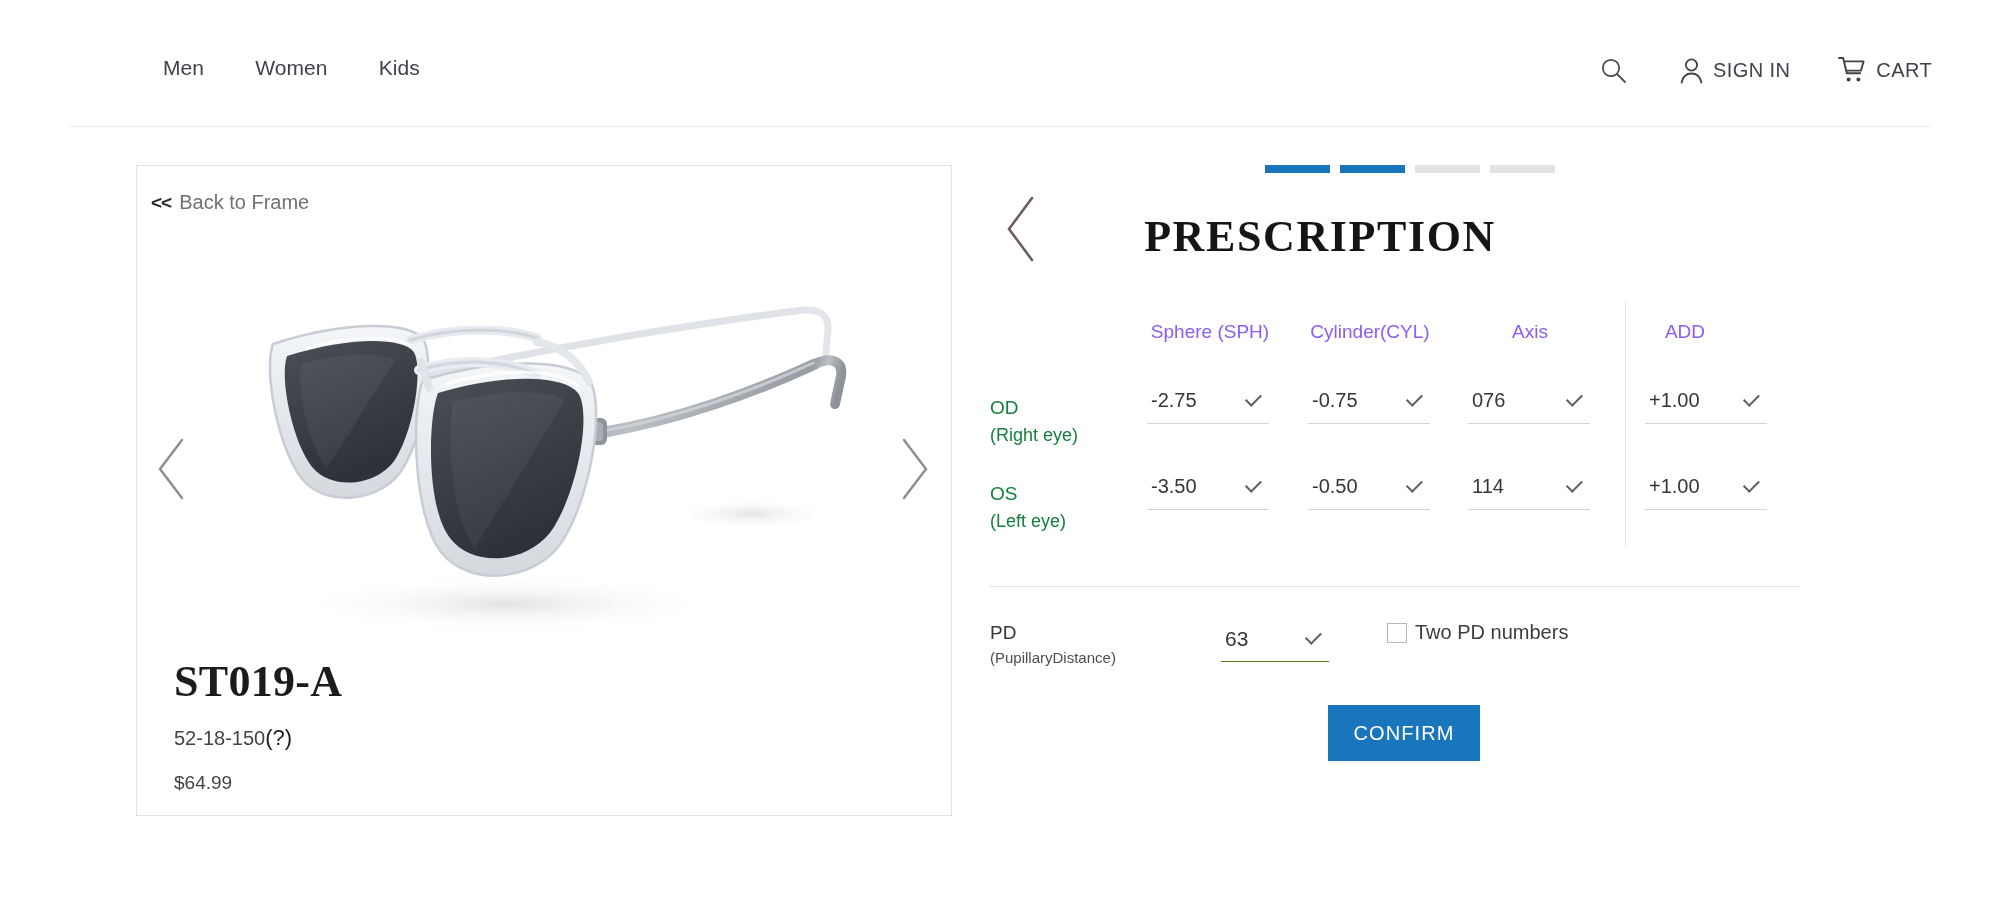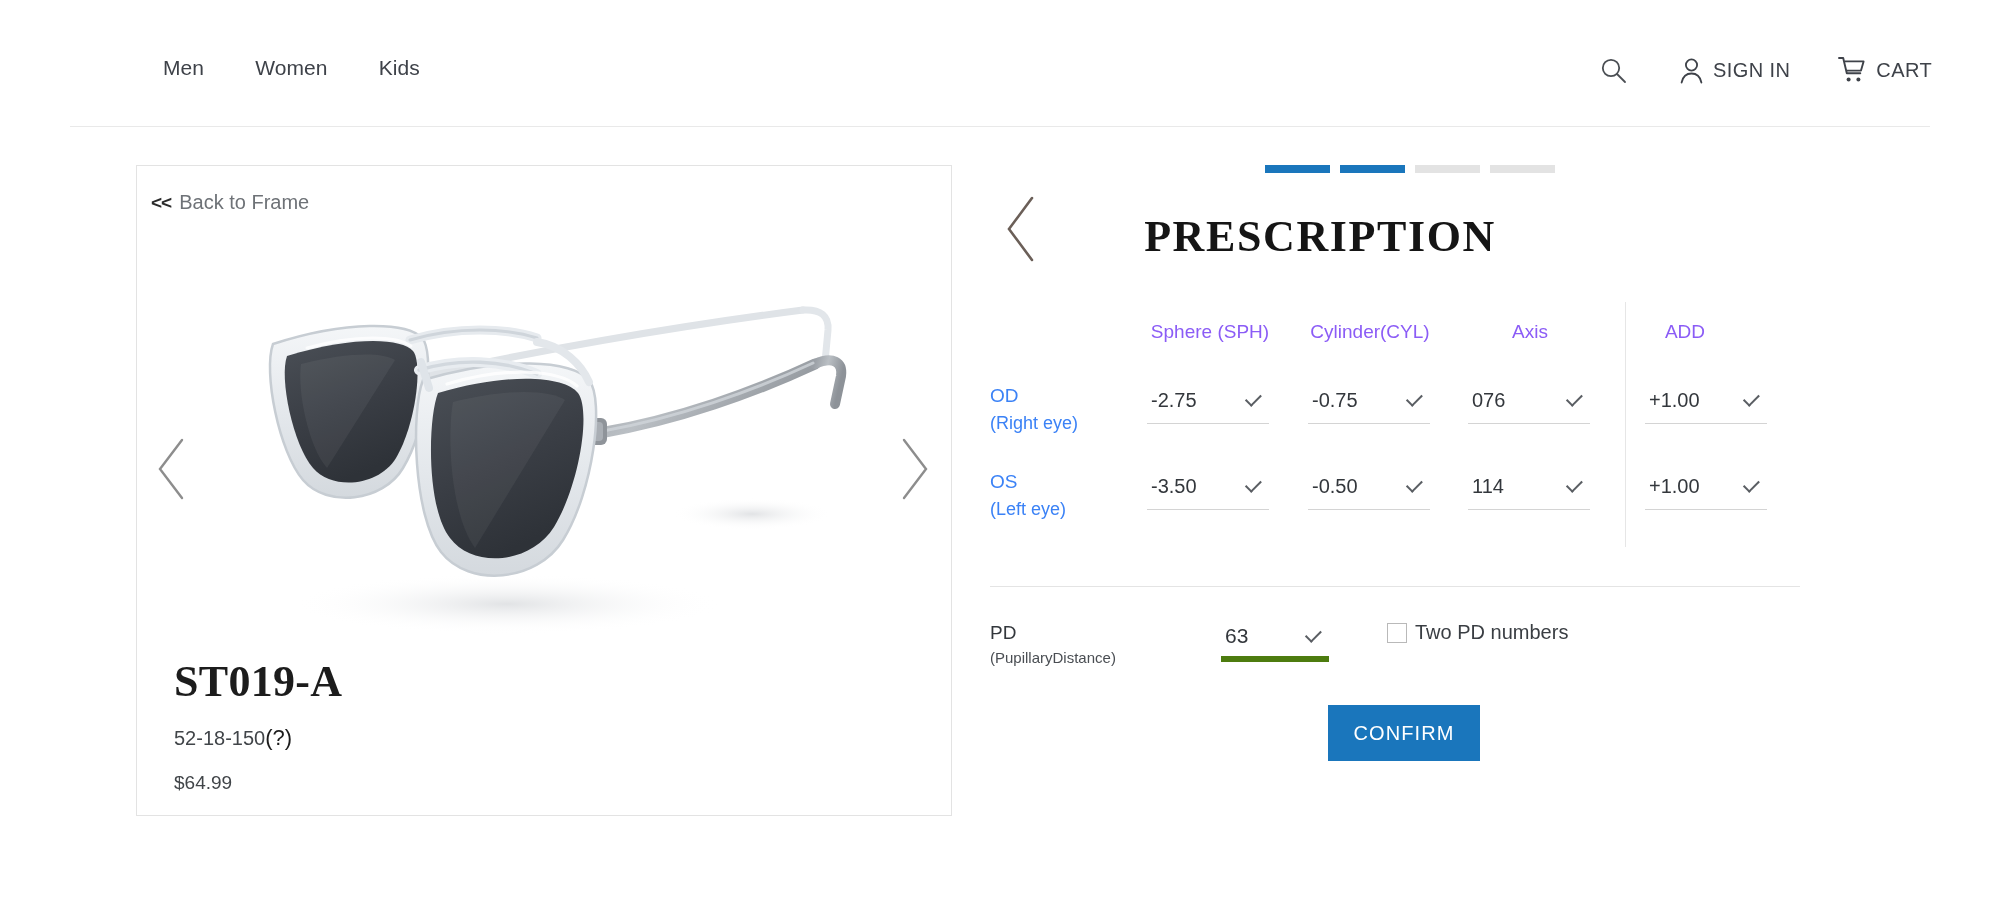--- a/index.html
+++ b/index.html
@@ -131,22 +131,22 @@
   .col-axis { left: 460px; width: 160px; }
   .col-add  { left: 615px; width: 160px; }
 
   .col-divider {
     position: absolute; top: -20px; left: 635px;
     width: 1px; height: 245px; background: #e6e6e6;
   }
 
   .rx-row { position: relative; height: 86px; }
   .eye-label {
-    position: absolute; left: 0; top: 16px;
-    font-size: 19px; color: #3b82f6; line-height: 1.45; white-space: nowrap;
+    position: absolute; left: 0; top: 28px;
+    font-size: 19px; color: #15803d; line-height: 1.45; white-space: nowrap;
   }
   .eye-label .sub { font-size: 18px; }
 
   .rx-select {
     position: absolute; top: 12px;
     width: 122px; height: 46px;
     border-bottom: 1px solid #d4d4d4;
     display: flex; align-items: center; justify-content: space-between;
     padding: 0 4px 0 4px;
     cursor: pointer;
@@ -167,21 +167,21 @@
     position: absolute; top: 586px; left: 0;
     width: 810px; height: 1px; background: #e4e4e4;
   }
 
   .pd-row { position: absolute; top: 616px; left: 0; width: 830px; height: 60px; }
   .pd-label { position: absolute; left: 0; top: 4px; font-size: 19px; color: #33373c; line-height: 1.4; white-space: nowrap; }
   .pd-label .sub { font-size: 15px; color: #4a4e53; }
   .pd-select {
     position: absolute; left: 231px; top: 0;
     width: 108px; height: 46px;
-    border-bottom: 6px solid #4d7c0f;
+    border-bottom: 1px solid #4d7c0f;
     display: flex; align-items: center; justify-content: space-between;
     padding: 0 4px; cursor: pointer;
   }
   .pd-select .val { font-size: 21px; color: #33373c; }
   .pd-check {
     position: absolute; left: 397px; top: 5px;
     display: flex; align-items: center; gap: 8px; cursor: pointer; white-space: nowrap;
   }
   .checkbox { width: 20px; height: 20px; border: 1px solid #b9b9b9; background: #fff; }
   .pd-check-label { font-size: 20px; color: #3a3e43; }

